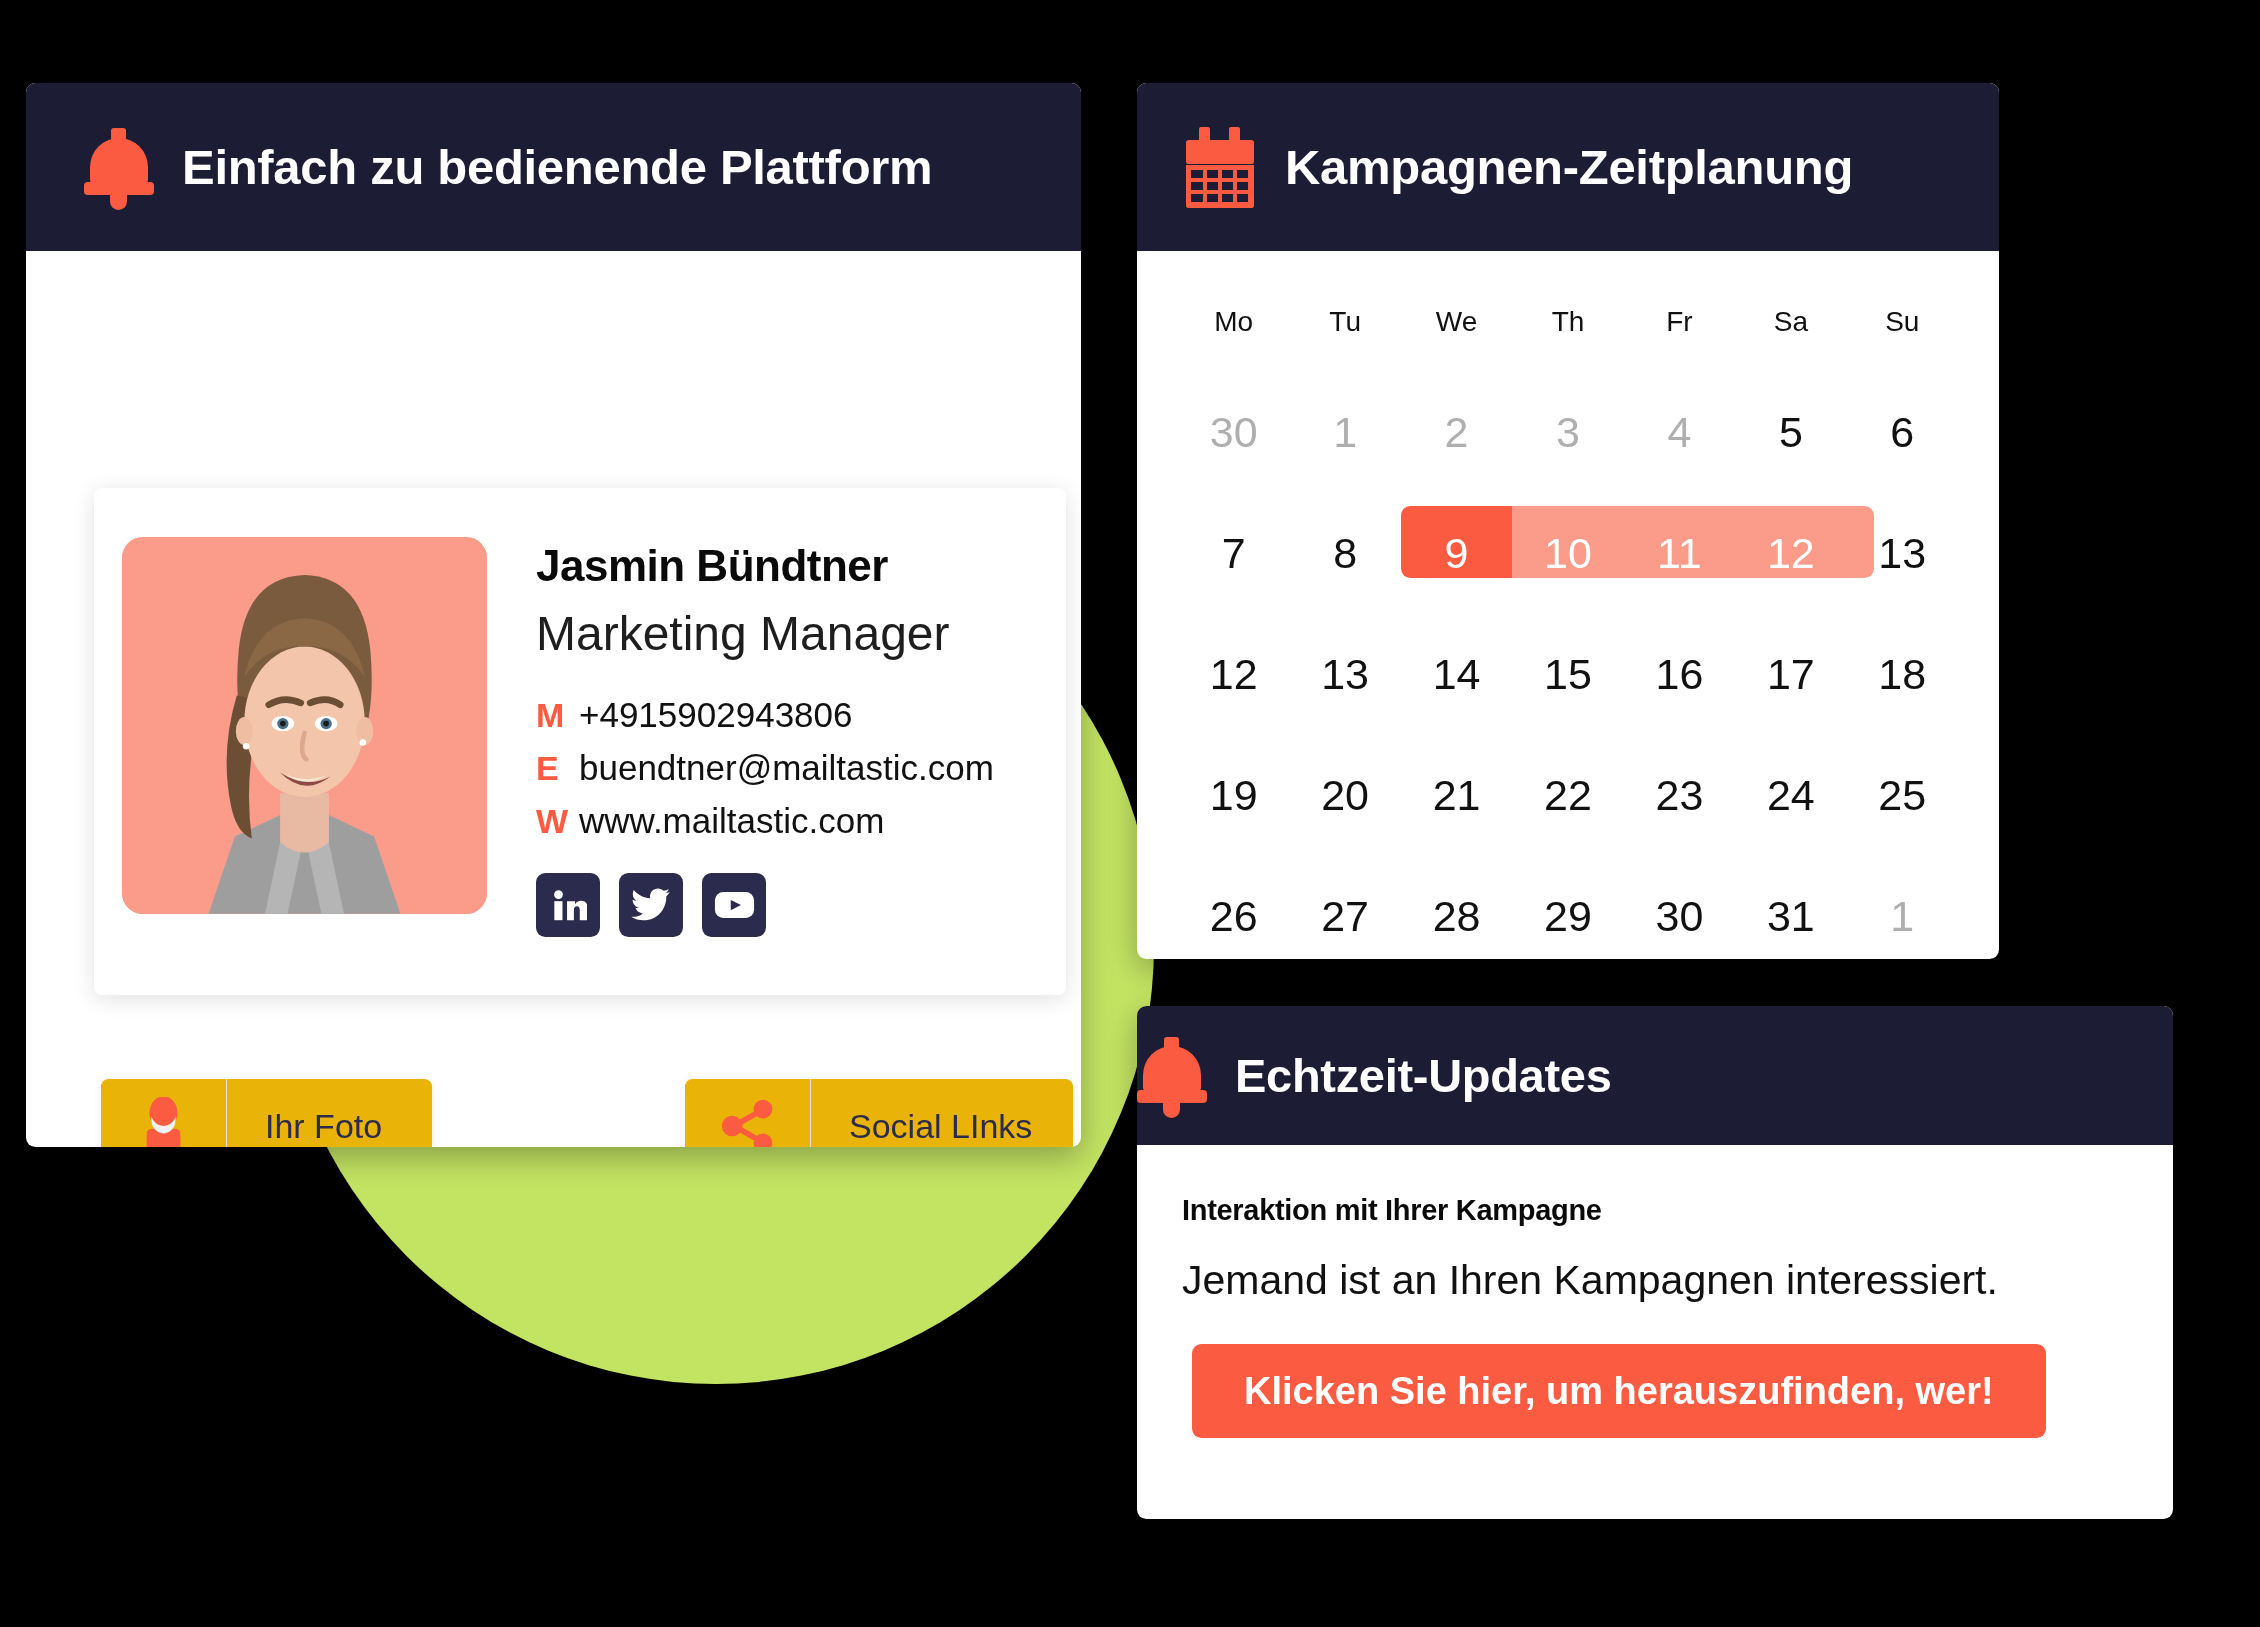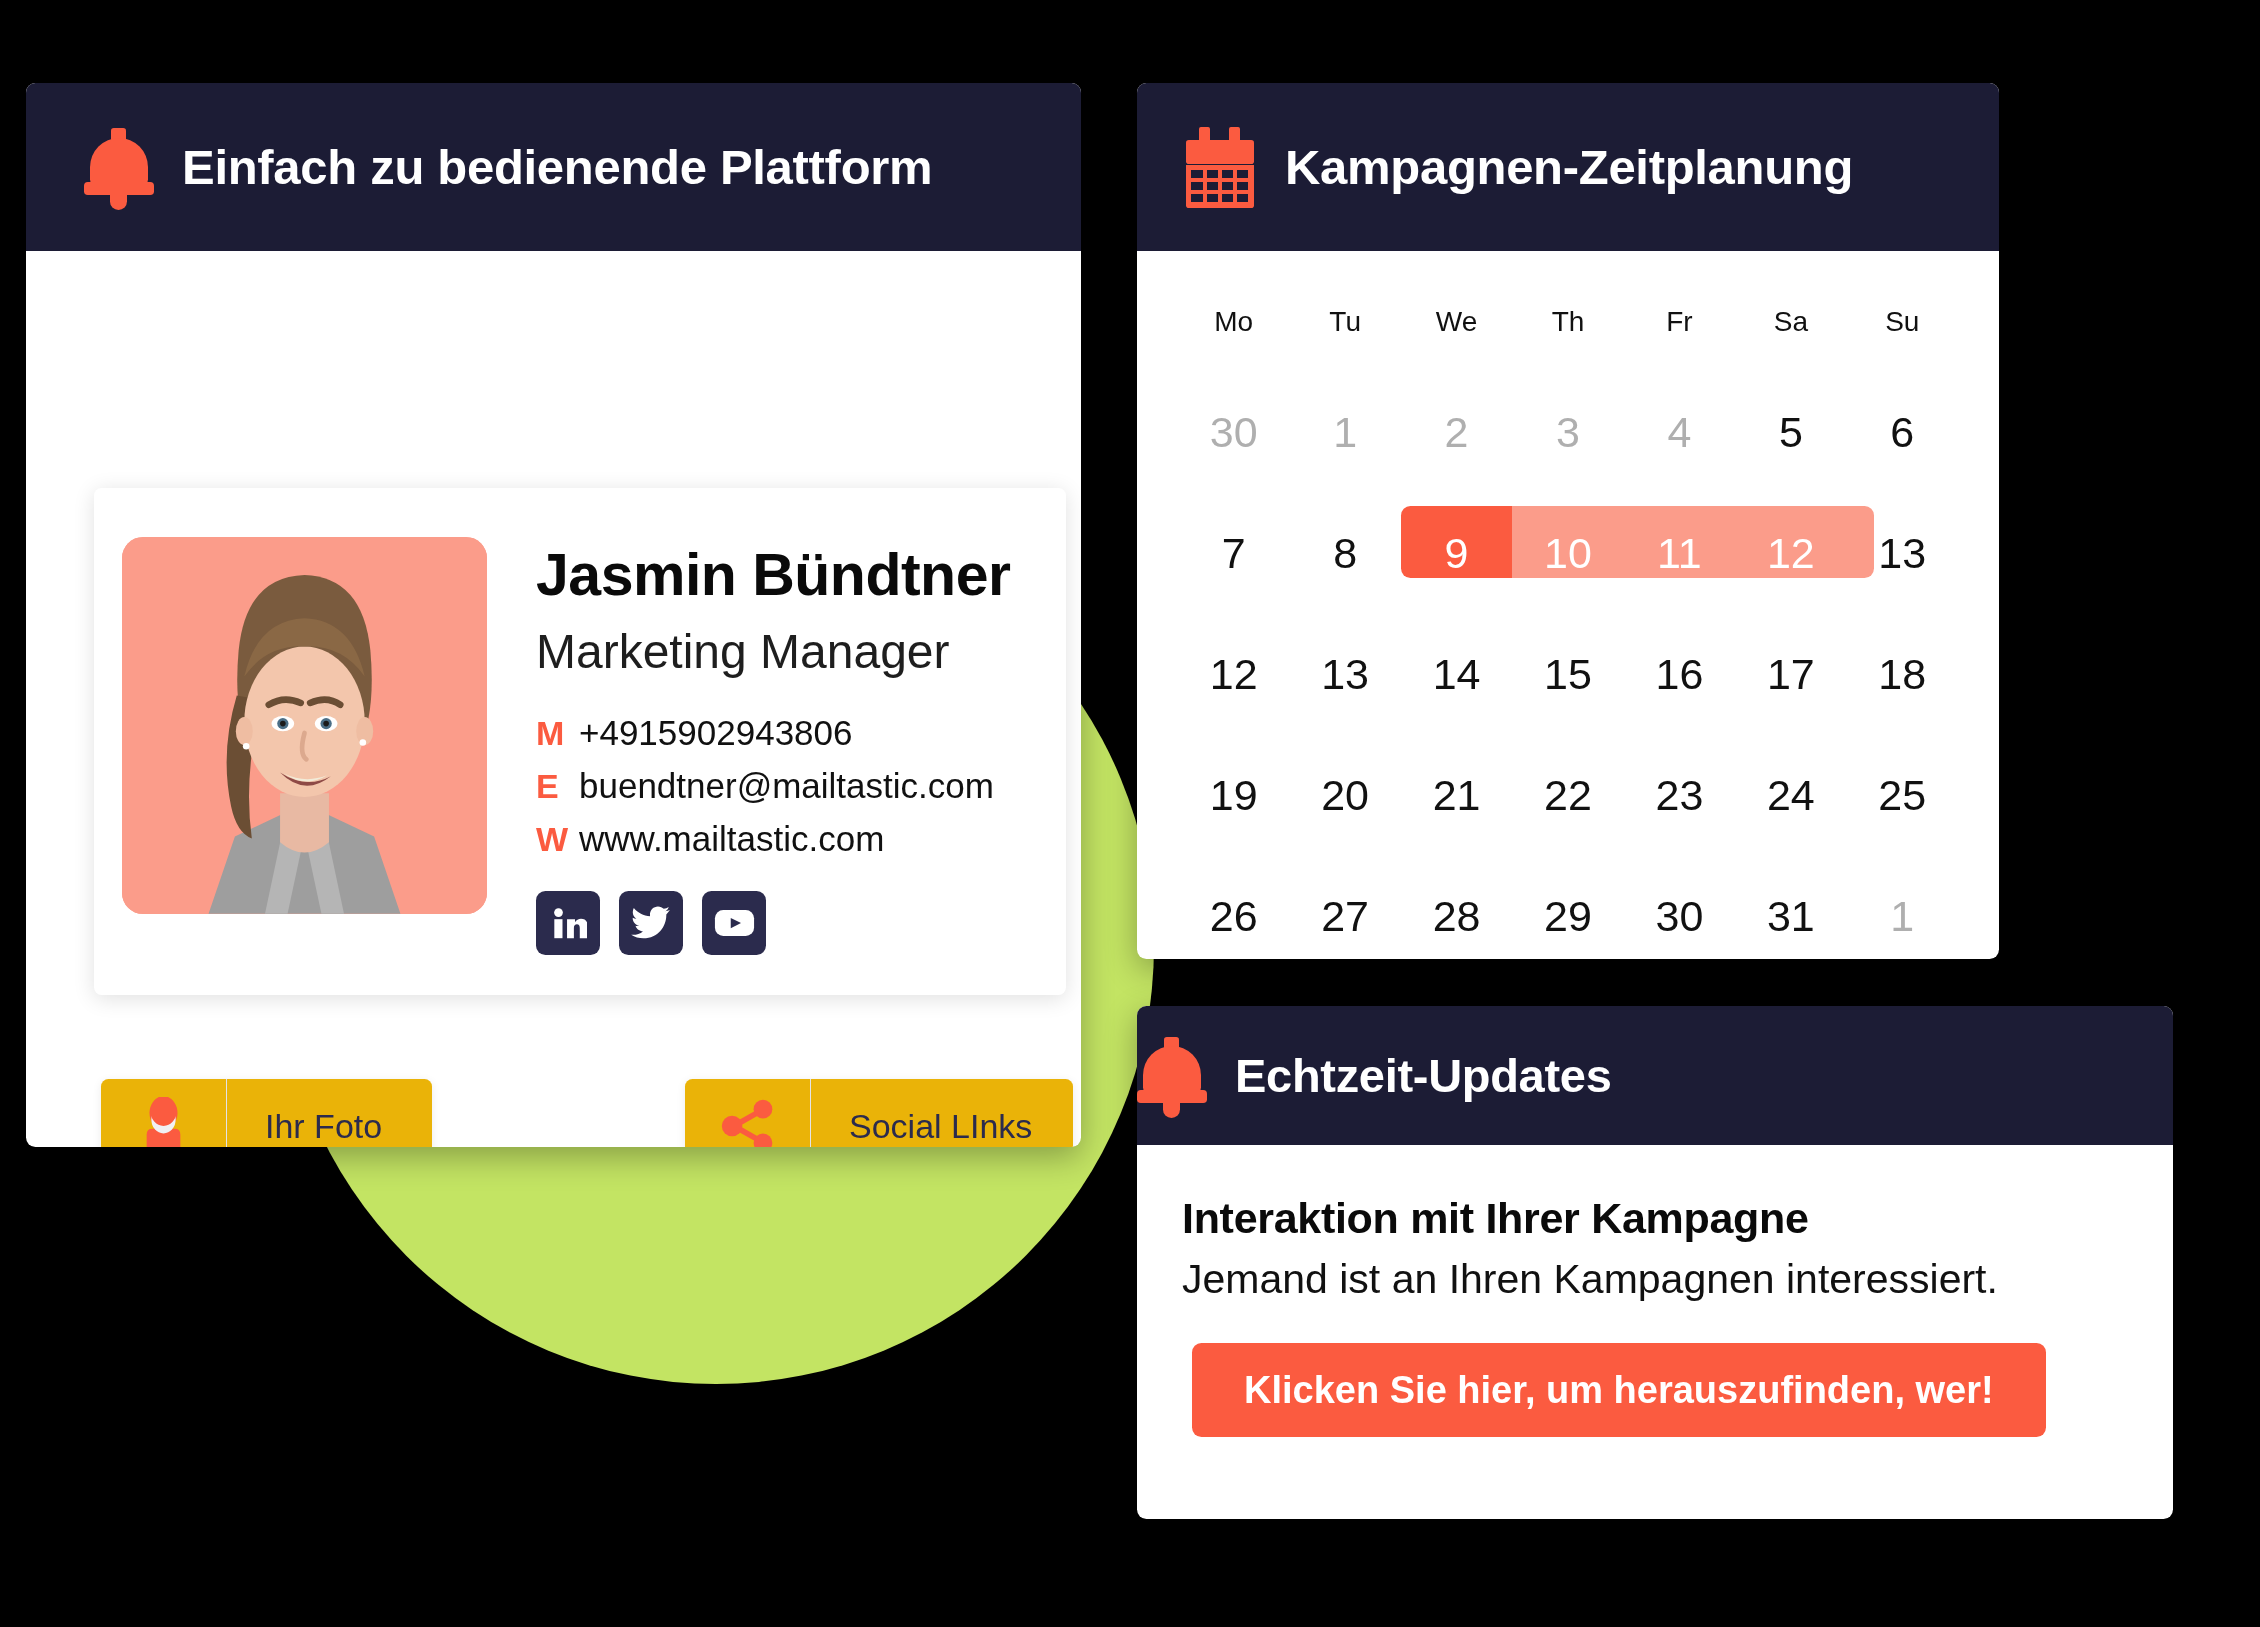--- a/index.html
+++ b/index.html
@@ -99,21 +99,21 @@
   }
   .sig-photo {
     width: 365px; height: 377px;
     border-radius: 21px;
     background: #FB9C8A;
     overflow: hidden; position: relative; flex: 0 0 auto;
   }
   .sig-photo svg { position: absolute; left: 0; top: 0; }
   .sig-body { padding-left: 49px; padding-top: 3.8px; }
   .sig-name {
-    font-size: 59px; font-weight: bold; color: #0A0A0A;
+    font-size: 44px; font-weight: bold; color: #0A0A0A;
     letter-spacing: -0.5px; margin-bottom: 15px;
   }
   .sig-role { font-size: 48px; color: #1E1E1E; margin-bottom: 34px; }
   .sig-line { display: flex; align-items: baseline; margin-bottom: 13px; }
   .sig-key {
     width: 43px; color: #FB5B40; font-weight: bold; font-size: 34px;
   }
   .sig-val { font-size: 35px; color: #111111; }
   .socials { display: flex; gap: 19px; margin-top: 32px; }
   .soc {
@@ -190,22 +190,22 @@
     background: #FB5B40;
     border-radius: 9.4px 0 0 9.4px;
   }
 
   
   #card-updates { left: 1137px; top: 1006px; width: 1036px; height: 513px; }
   #card-updates .card-header { height: 139px; }
   #card-updates .card-title { font-size: 47px; }
   .upd-body { padding: 49px 45px 0 45px; }
   .upd-head {
-    font-size: 43px; font-weight: bold; color: #0A0A0A;
-    letter-spacing: -0.3px; margin-bottom: 13px;
+    font-size: 29px; font-weight: bold; color: #0A0A0A;
+    letter-spacing: -0.3px; margin-bottom: 30px;
   }
   .upd-sub { font-size: 41px; color: #111111; margin-bottom: 40px; }
   .cta-btn {
     display: inline-flex; align-items: center; justify-content: center;
     background: #FB5B40; color: #ffffff;
     font-size: 38px; font-weight: bold;
     border-radius: 9.4px; border: none;
     padding: 0 52px; height: 94px;
     font-family: "Liberation Sans", sans-serif;
     cursor: pointer;

